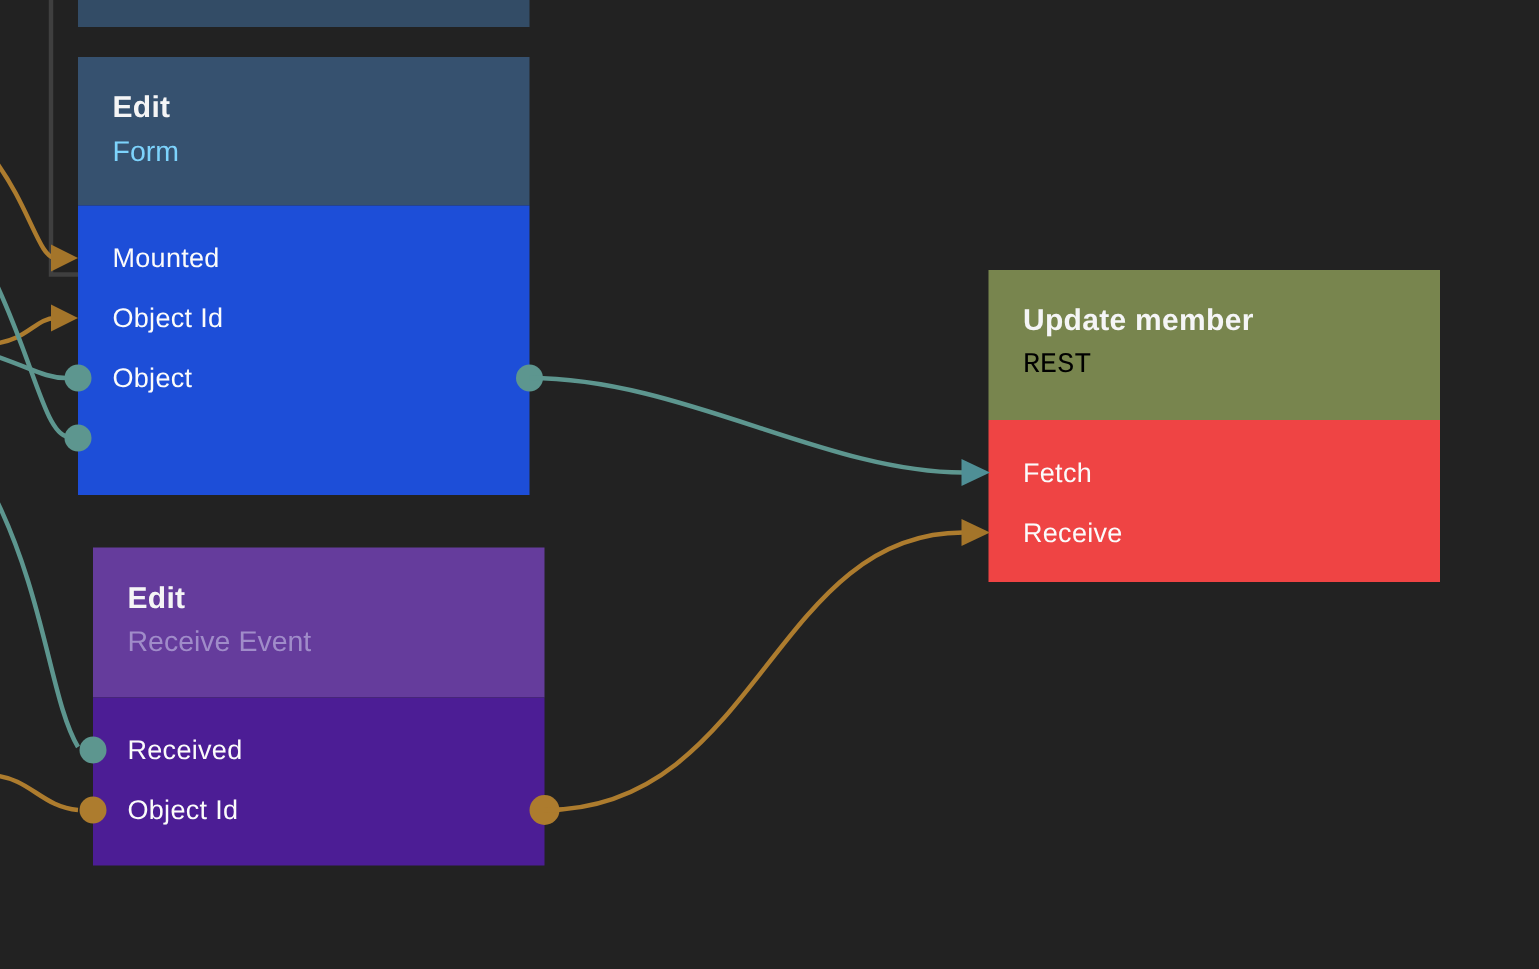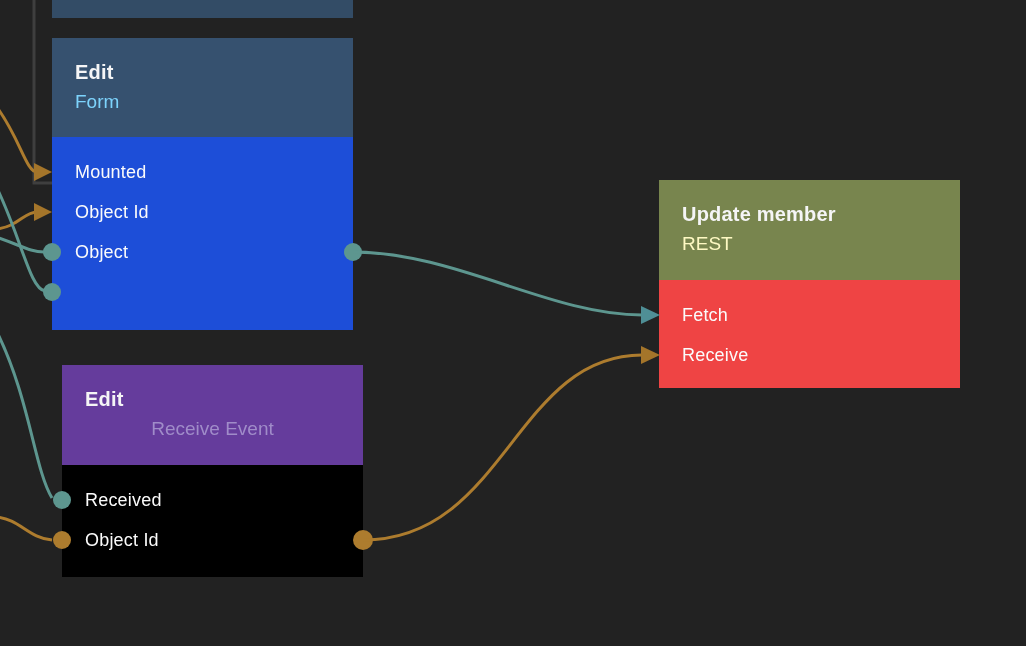--- a/index.html
+++ b/index.html
@@ -25,27 +25,27 @@
 
   
   #node-top       { left:52px;  top:0;     width:301px; height:18px; background:#334c66; }
   #node-edit-form { left:52px;  top:38px;  width:301px; }
   #node-edit-form .node-header { height:99px;  background:#36516f; }
   #node-edit-form .node-body   { height:193px; background:#1d4ed8; }
   #node-edit-form .node-subtitle { color:#7dd3fc; }
 
   #node-receive-event { left:62px; top:365px; width:301px; }
   #node-receive-event .node-header { height:100px; background:#653c9c; }
-  #node-receive-event .node-body   { height:112px; background:#000000; }
-  #node-receive-event .node-subtitle { color:#a08cc9;text-align:center; }
+  #node-receive-event .node-body   { height:112px; background:#4c1d95; }
+  #node-receive-event .node-subtitle { color:#a08cc9; }
 
   #node-update-member { left:659px; top:180px; width:301px; }
   #node-update-member .node-header { height:100px; background:#78854e; }
   #node-update-member .node-body   { height:108px; background:#ef4444; }
-  #node-update-member .node-subtitle { color:#fef9c3; }
+  #node-update-member .node-subtitle { color:#000000;font-family:Liberation Mono, monospace; }
 
   #wires { position:absolute; left:0; top:0; z-index:5; pointer-events:none; }
   #wires path, #wires polyline { fill:none; stroke-width:3; }
   .wire-teal { stroke:#5d968f; }
   .wire-gold { stroke:#ad7c2e; }
   .wire-grey { stroke:#3f3f3f; stroke-width:2; }
   .dot-teal  { fill:#5d968f; }
   .dot-gold  { fill:#ad7c2e; }
   .arrow-teal{ fill:#4f8f96; }
   .arrow-gold{ fill:#a4752a; }

